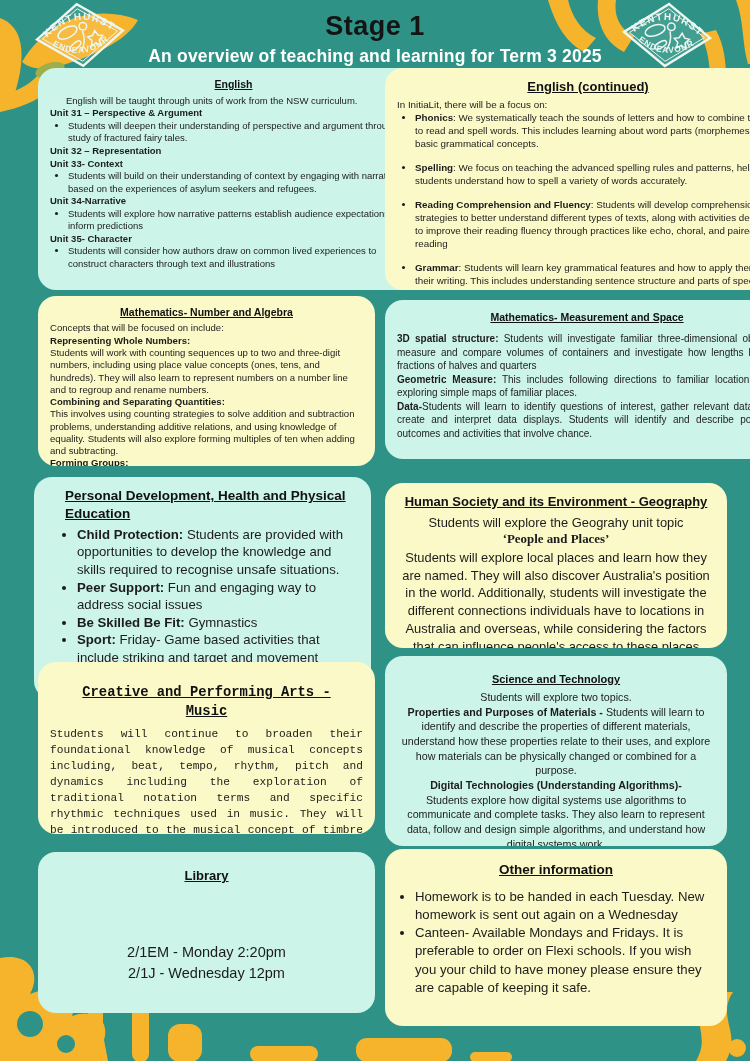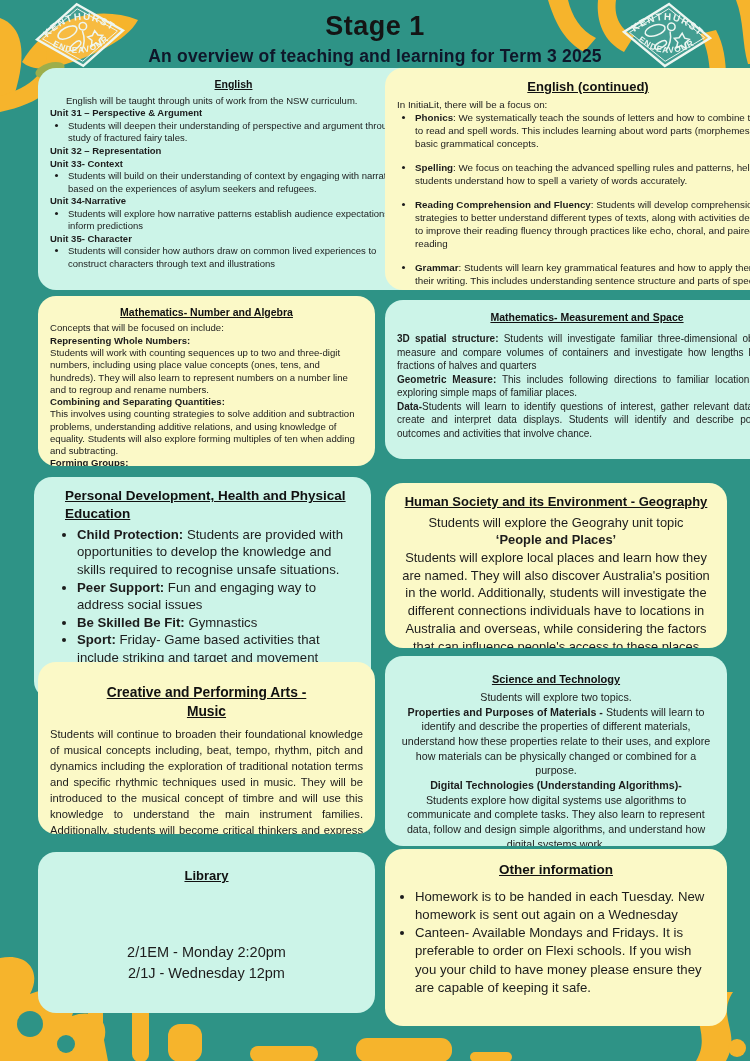--- a/index.html
+++ b/index.html
@@ -7,21 +7,21 @@
   body { font-family:"Liberation Sans", sans-serif; }
   #page {
     position:relative; width:750px; height:1061px;
     background:#2E9386; overflow:hidden;
   }
   
   #decor { position:absolute; inset:0; z-index:0; }
   
   #header { position:absolute; top:0; left:0; width:750px; z-index:3; text-align:center; }
   .page-title { font-size:27px; font-weight:bold; color:#141414; margin-top:11px; letter-spacing:0.5px; }
-  .page-subtitle { font-size:17.5px; font-weight:bold; color:#0f172a; margin-top:4px; letter-spacing:0.2px; }
+  .page-subtitle { font-size:17.5px; font-weight:bold; color:#ffffff; margin-top:4px; letter-spacing:0.2px; }
   .crest { position:absolute; top:2px; z-index:4; }
   .crest.left  { left:33px; transform:rotate(-6deg); }
   .crest.right { left:620px; transform:rotate(4deg); }
   
   .card {
     position:absolute; z-index:2; border-radius:18px; overflow:hidden;
     color:#1c1c1c; padding:8px 12px;
   }
   .mint   { background:#CCF4E8; }
   .yellow { background:#FBF9C7; }
@@ -45,21 +45,21 @@
   #c-english2 { left:385px; top:68px;  width:406px; height:222px; font-size:9.8px;  line-height:1.33; }
   #c-english2 .card-title { font-size:13px; }
   #c-math-na  { left:38px;  top:296px; width:337px; height:170px; font-size:9.6px;  line-height:1.28; }
   #c-math-na .card-title { font-size:10.5px; }
   #c-math-ms  { left:385px; top:300px; width:404px; height:159px; font-size:10px;   line-height:1.35; text-align:justify; }
   #c-math-ms .card-title { font-size:10.5px; margin-bottom:8px; }
   #c-pdhpe    { left:34px;  top:477px; width:337px; height:222px; font-size:13.2px; line-height:1.33;padding-left:25px; }
   #c-pdhpe .card-title { font-size:13.5px; text-align:left; padding-left:6px; }
   #c-hsie     { left:385px; top:483px; width:342px; height:165px; font-size:12.9px; line-height:1.37; text-align:center; }
   #c-hsie .card-title { font-size:13px; }
-  #c-music    { left:38px;  top:662px; width:337px; height:172px; font-size:11.2px; line-height:1.42; text-align:justify; }
+  #c-music    { left:38px;  top:662px; width:337px; height:172px; font-size:11.2px; line-height:1.42; text-align:justify;font-family:Liberation Mono, monospace; }
   #c-music .card-title { font-size:13.8px; margin-top:14px; margin-bottom:6px; line-height:1.35; }
   #c-scitech  { left:385px; top:656px; width:342px; height:190px; font-size:10.7px; line-height:1.37; text-align:center; }
   #c-scitech .card-title { font-size:11px; margin-top:8px; }
   #c-library  { left:38px;  top:852px; width:337px; height:161px; font-size:14.5px; line-height:1.5; text-align:center; }
   #c-library .card-title { font-size:13px; margin-top:6px; }
   #c-other    { left:385px; top:849px; width:342px; height:177px; font-size:13.2px; line-height:1.38; }
   #c-other .card-title { font-size:13.5px; margin-top:4px; margin-bottom:8px; }
 
   .crest text { font-weight:bold; fill:#EDF6F1; }
 </style>
@@ -218,21 +218,21 @@
           <li><span class="b">Be Skilled Be Fit:</span><span> Gymnastics</span></li>
           <li><span class="b">Sport:</span><span> Friday- Game based activities that include striking and target and movement exploration games.</span></li>
         </ul>
       </div>
   </div>
 
   <div id="c-hsie" class="card yellow">
     <div class="card-title">Human Society and its Environment - Geography</div>
     <div>
         <p class="blk-p" style="text-align: center;"><span>Students will explore the Geograhy unit topic</span></p>
-        <p class="blk-p" style=""><span class="b">‘People and Places’</span></p>
+        <p class="blk-p" style=" font-family: Liberation Serif, serif;"><span class="b">‘People and Places’</span></p>
         <p class="blk-p" style="text-align: center;"><span>Students will explore local places and learn how they are named. They will also discover Australia's position in the world. Additionally, students will investigate the different connections individuals have to locations in Australia and overseas, while considering the factors that can influence people's access to these places</span></p>
       </div>
   </div>
 
   <div id="c-music" class="card yellow">
     <div class="card-title">Creative and Performing  Arts -
 Music</div>
     <div>
         <p class="blk-p"><span>Students will continue to broaden their foundational knowledge of musical concepts including, beat, tempo, rhythm, pitch and dynamics including the exploration of traditional notation terms and specific rhythmic techniques used in music. They will be introduced to the musical concept of timbre and will use this knowledge to understand the main instrument families. Additionally, students will become critical thinkers and express opinions around musical repertoire.</span></p>
       </div>

